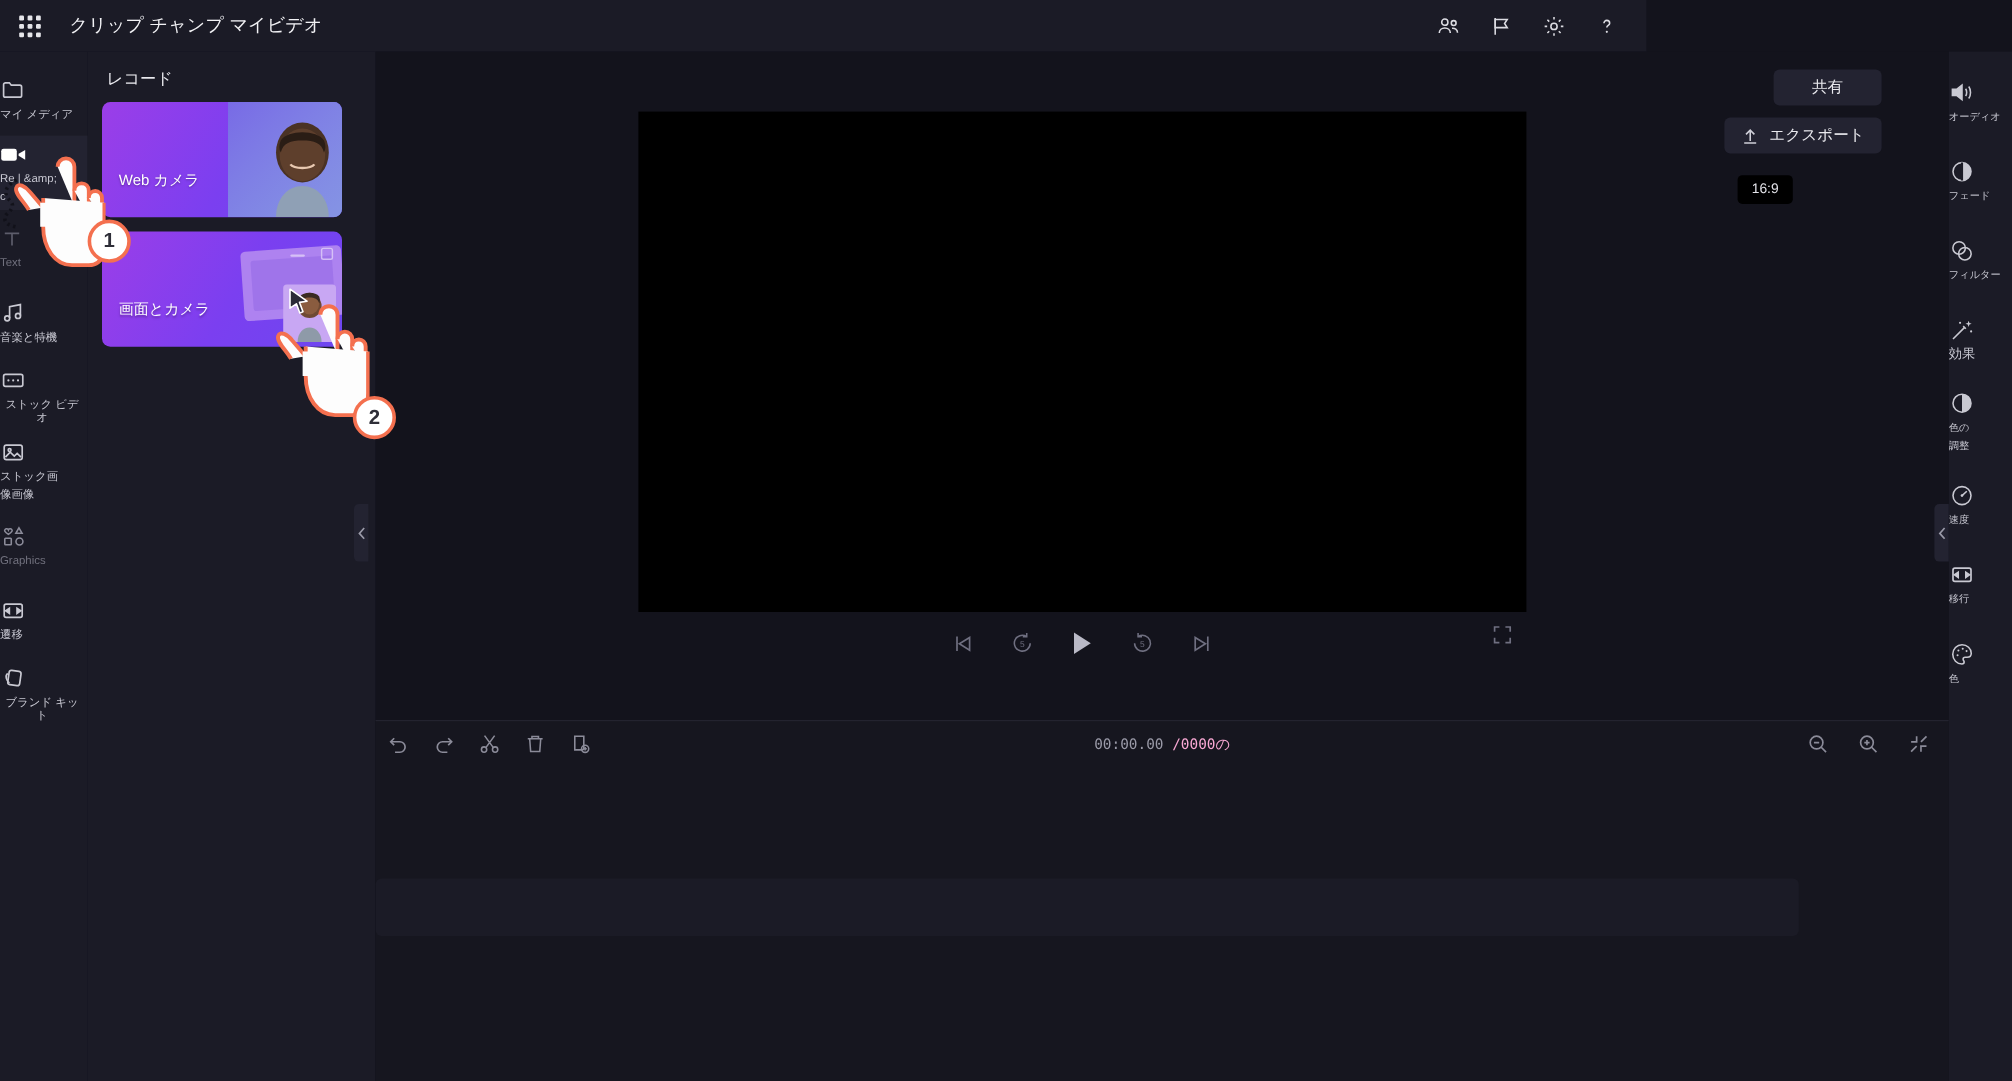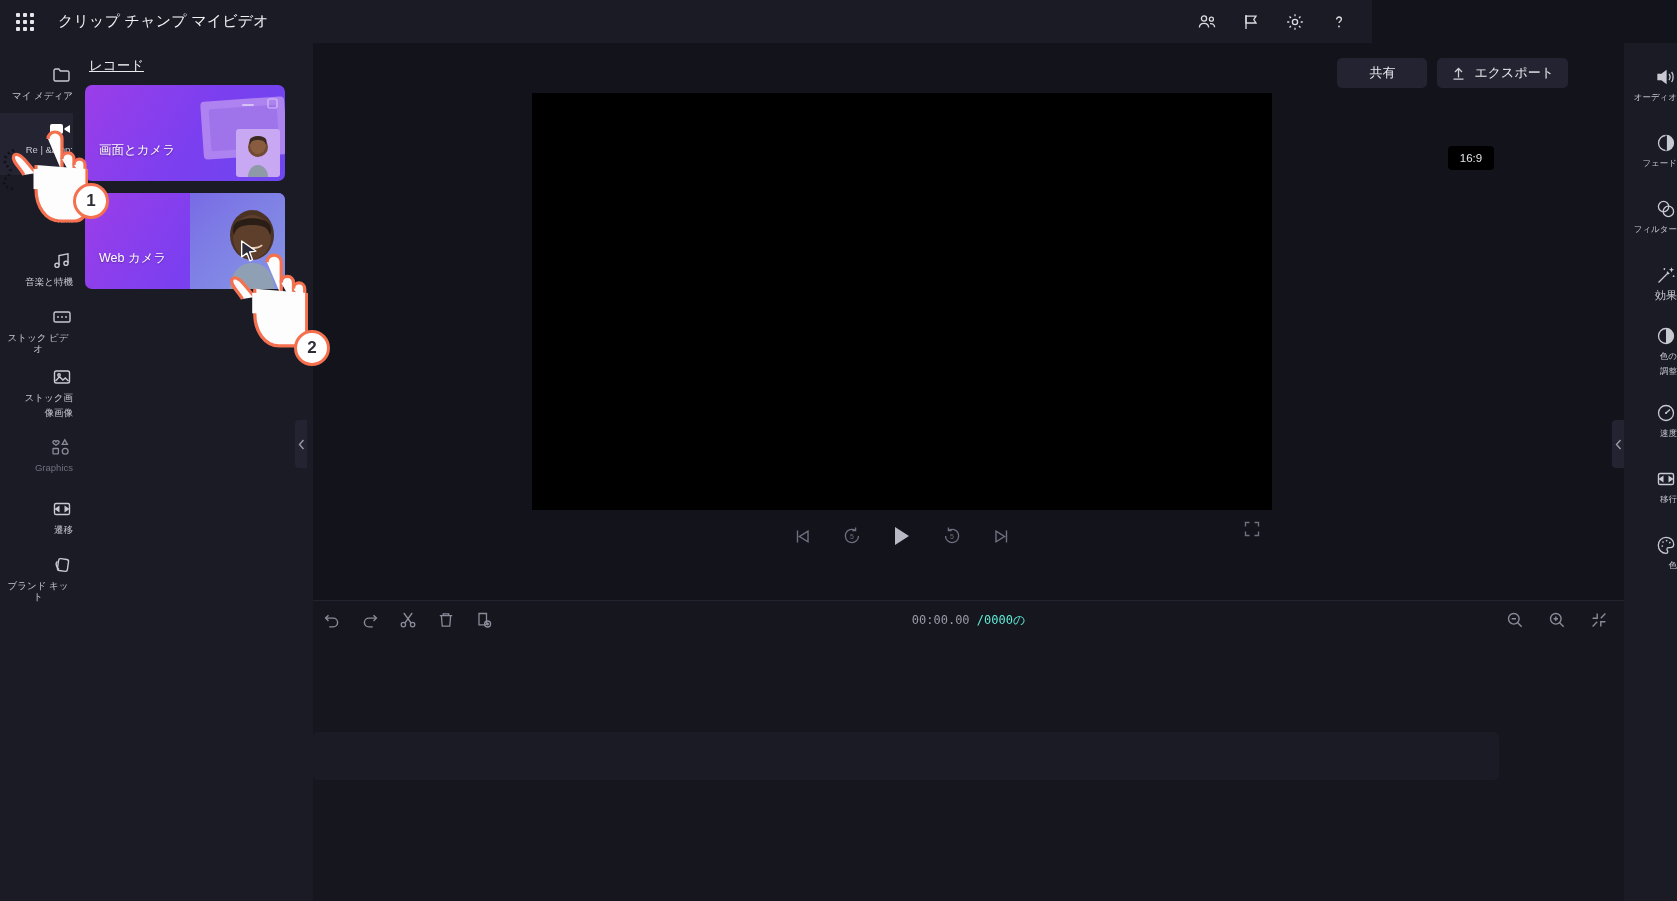--- a/index.html
+++ b/index.html
@@ -40,37 +40,37 @@
 
   
   .rail {
     position: absolute; left: 0; top: 43px; width: 73px; height: 858px;
     background: #1b1b26;
     display: flex; flex-direction: column; align-items: center;
     padding-top: 8px;
   }
   .rail-item {
     width: 73px; height: 62px;
-    display: flex; flex-direction: column; align-items: flex-end; justify-content: center;
+    display: flex; flex-direction: column; align-items: flex-start; justify-content: center;
     gap: 4px; cursor: pointer; color: #c9c9d2; position: relative;
   }
   .rail-item.active { background: #232331; }
   .rail-item .ic { height: 22px; display: flex; align-items: center; justify-content: center; }
   .rail-lbl {
     font-size: 9.5px; line-height: 11px; text-align: center; color: #c7c7d1;
     max-width: 70px; word-break: break-all;
   }
   .rail-lbl.dim { color: #71717e; }
 
   
   .panel {
     position: absolute; left: 73px; top: 43px; width: 240px; height: 858px;
     background: #1b1b26;
   }
-  .panel-title { font-size: 13.5px; color: #e9e9ee; padding: 14px 0 10px 16px; text-decoration: underline; }
+  .panel-title { font-size: 13.5px; color: #e9e9ee; padding: 14px 0 10px 16px; }
   .rec-card {
     position: relative; width: 200px; height: 96px; margin: 0 0 12px 12px;
     border-radius: 7px; overflow: hidden; cursor: pointer;
     background: linear-gradient(120deg, #9b3ee8 0%, #7b3ff0 55%, #6d47f0 100%);
   }
   .rec-card .thumb-art {
     position: absolute; right: 0; top: 0; width: 95px; height: 96px; overflow: hidden;
   }
   .rec-card .label {
     position: absolute; left: 14px; bottom: 22px; font-size: 12.5px; color: #ffffff;
@@ -82,21 +82,21 @@
     display: flex; align-items: center; justify-content: center;
     color: #8e8e9c; font-size: 11px; cursor: pointer; z-index: 5;
   }
 
   
   .stage {
     position: absolute; left: 313px; top: 43px; width: 1311px; height: 858px;
     background: #13131c;
   }
   .stage-actions {
-    position: absolute; right: 56px; top: 15px; display: flex; align-items: flex-end; gap: 10px;
+    position: absolute; right: 56px; top: 15px; display: flex; align-items: flex-end; gap: 10px; flex-direction: column;
   }
   .btn-share {
     width: 90px; height: 30px; border-radius: 5px; background: #232331;
     color: #e9e9ee; font-size: 13px; display: flex; align-items: center; justify-content: center;
     cursor: pointer;
   }
   .btn-export {
     height: 30px; padding: 0 14px; border-radius: 5px; background: #232331;
     color: #e9e9ee; font-size: 13px; display: flex; align-items: center; gap: 8px; cursor: pointer;
   }
@@ -133,21 +133,21 @@
   }
   .tl-toolbar { position: relative; height: 42px; }
   .tl-tools { position: absolute; left: 8px; top: 8px; display: flex; align-items: center; gap: 16px; }
   .tltool { width: 22px; height: 22px; color: #8b8b99; cursor: pointer;
             display:flex; align-items:center; justify-content:center; }
   .timecode {
     position: absolute; left: 50%; top: 11px; transform: translateX(-50%);
     font-family: "DejaVu Sans Mono", "Liberation Mono", monospace;
     font-size: 12px; color: #9a9aa8; white-space: nowrap;
   }
-  .timecode .total { color: #5eead4; }
+  .timecode .total { color: #f9a8d4; }
   .tl-zoom { position: absolute; right: 14px; top: 8px; display: flex; align-items: center; gap: 20px; }
   .track-area { position: absolute; left: 0; top: 42px; width: 1311px; height: 259px; }
   .track-empty {
     position: absolute; left: 0px; top: 89px; width: 1186px; height: 48px;
     background: #1b1b26; border-radius: 5px;
   }
 
   
   .hand { position: absolute; pointer-events: none; }
   .step-badge {
@@ -299,37 +299,20 @@
         <rect x="7" y="5" width="10" height="12" rx="2" transform="rotate(8 12 11)"></rect>
         <path d="M6.4 7.2c-1.2 1-1.6 2.4-1.1 4.1.4 1.7 1.4 3 2.6 3.8"></path>
       </svg>
     </span>
     <span class="rail-lbl">ブランド キット</span>
   </div>
 </div>
 
 <div class="panel">
   <div class="panel-title">レコード</div>
-
-  <div class="rec-card">
-    <div class="thumb-art">
-      <svg width="95" height="96" viewBox="0 0 95 96">
-        <rect x="12" y="14" width="84" height="58" rx="4" fill="#b78ef0" opacity=".85" transform="rotate(-4 54 43)"></rect>
-        <rect x="20" y="22" width="68" height="42" rx="2" fill="#9f74ea" transform="rotate(-4 54 43)"></rect>
-        <rect x="46" y="44" width="44" height="48" rx="3" fill="#c8a7f3"></rect>
-        <circle cx="68" cy="62" r="10" fill="#6f4a34"></circle>
-        <path d="M58 92c0-7 4.5-12 10-12s10 5 10 12z" fill="#8e9aa8"></path>
-        <ellipse cx="68" cy="60" rx="8" ry="9" fill="#8a5c3f"></ellipse>
-        <path d="M60 54c3-4 13-4 16 0 1 3 .5 5 0 6-1-4-4-5-8-5s-7 1-8 5c-.5-1-1-3 0-6z" fill="#3a2a22"></path>
-        <rect x="52" y="19" width="12" height="2" rx="1" fill="#e0d0f8" opacity=".8"></rect>
-        <rect x="78" y="14" width="9" height="9" rx="1.5" fill="none" stroke="#e0d0f8" stroke-width="1.2" opacity=".8"></rect>
-      </svg>
-    </div>
-    <div class="label">画面とカメラ</div>
-  </div>
 
   <div class="rec-card">
     <div class="thumb-art">
       <svg width="95" height="96" viewBox="0 0 95 96">
         <rect x="-5" y="0" width="100" height="96" fill="#6f7fe0"></rect>
         <rect x="-5" y="0" width="100" height="96" fill="url(#g1)"></rect>
         <defs>
           <linearGradient id="g1" x1="0" y1="0" x2="1" y2="1">
             <stop offset="0" stop-color="#7b5fe8" stop-opacity=".7"></stop>
             <stop offset="1" stop-color="#9aa8e8" stop-opacity=".5"></stop>
@@ -338,20 +321,37 @@
         <ellipse cx="62" cy="42" rx="22" ry="25" fill="#4a3224"></ellipse>
         <ellipse cx="62" cy="44" rx="19" ry="22" fill="#5e3f2c"></ellipse>
         <path d="M40 96c0-16 10-26 22-26s22 10 22 26z" fill="#8fa0b5"></path>
         <path d="M44 32c6-9 30-9 36 0 2 5 1 8 0 10-2-8-8-10-18-10s-16 2-18 10c-1-2-2-5 0-10z" fill="#2a1d15"></path>
         <path d="M52 52c3 4 17 4 20 0" stroke="#e8c8b0" stroke-width="2" fill="none"></path>
       </svg>
     </div>
     <div class="label">Web カメラ</div>
   </div>
 
+  <div class="rec-card">
+    <div class="thumb-art">
+      <svg width="95" height="96" viewBox="0 0 95 96">
+        <rect x="12" y="14" width="84" height="58" rx="4" fill="#b78ef0" opacity=".85" transform="rotate(-4 54 43)"></rect>
+        <rect x="20" y="22" width="68" height="42" rx="2" fill="#9f74ea" transform="rotate(-4 54 43)"></rect>
+        <rect x="46" y="44" width="44" height="48" rx="3" fill="#c8a7f3"></rect>
+        <circle cx="68" cy="62" r="10" fill="#6f4a34"></circle>
+        <path d="M58 92c0-7 4.5-12 10-12s10 5 10 12z" fill="#8e9aa8"></path>
+        <ellipse cx="68" cy="60" rx="8" ry="9" fill="#8a5c3f"></ellipse>
+        <path d="M60 54c3-4 13-4 16 0 1 3 .5 5 0 6-1-4-4-5-8-5s-7 1-8 5c-.5-1-1-3 0-6z" fill="#3a2a22"></path>
+        <rect x="52" y="19" width="12" height="2" rx="1" fill="#e0d0f8" opacity=".8"></rect>
+        <rect x="78" y="14" width="9" height="9" rx="1.5" fill="none" stroke="#e0d0f8" stroke-width="1.2" opacity=".8"></rect>
+      </svg>
+    </div>
+    <div class="label">画面とカメラ</div>
+  </div>
+
 </div>
 
 <div class="panel-collapse">
   <svg width="7" height="11" viewBox="0 0 7 11" fill="none" stroke="#9a9aa8" stroke-width="1.4">
     <path d="M5.5 1L1.5 5.5 5.5 10"></path>
   </svg>
 </div>
 
 <div class="stage">
 

